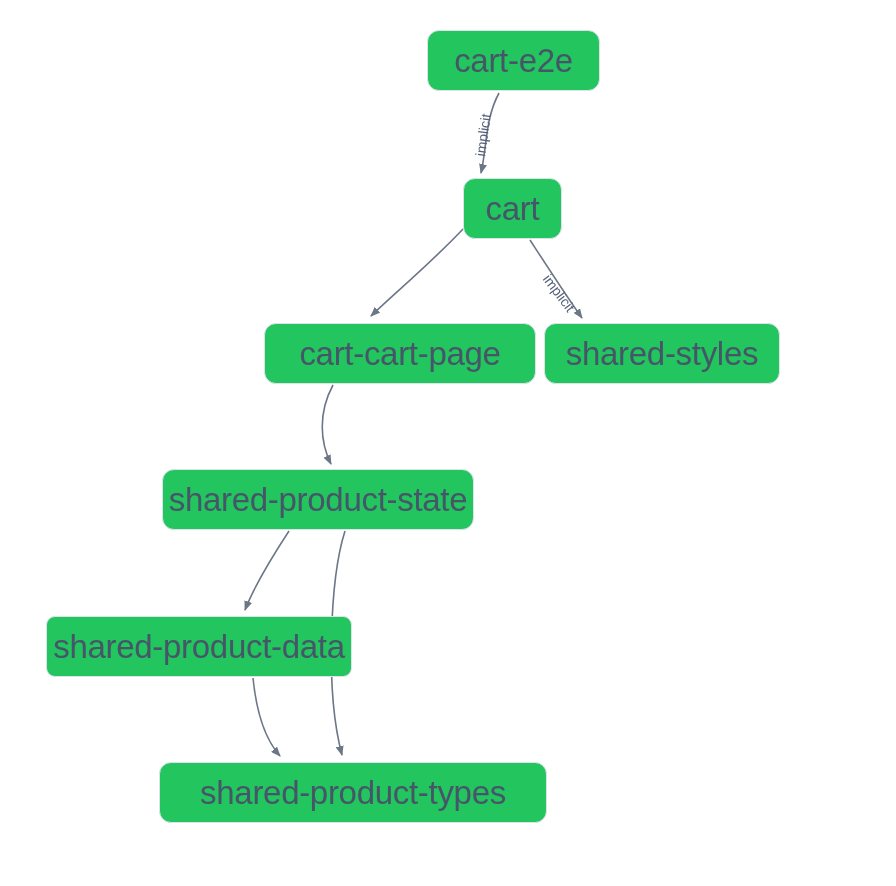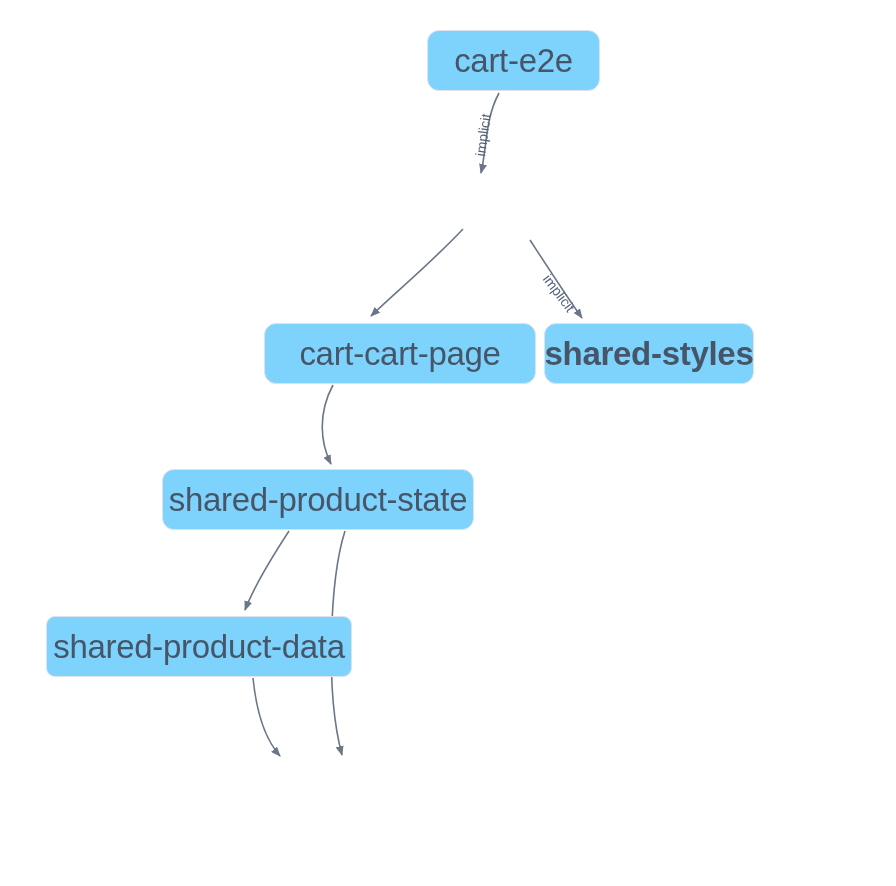--- a/index.html
+++ b/index.html
@@ -31,21 +31,21 @@
   .edge-label {
     font-family: "Liberation Sans", sans-serif;
     font-size: 14px;
     fill: #556179;
     text-anchor: middle;
   }
   .node {
     position: absolute;
     height: 61px;
     z-index: 1;
-    background: #7dd3fc;
+    background: #22c55e;
     border: 1px solid #dde3ec;
     border-radius: 12px;
     box-sizing: border-box;
     display: flex;
     align-items: center;
     justify-content: center;
     font-size: 33px;
     letter-spacing: -0.3px;
     color: #475569;
     cursor: pointer;
@@ -79,23 +79,25 @@
 
     <path class="edge" marker-end="url(#arrow)" d="M 253 678 C 256 708 264 738 280 756"></path>
 
     <text class="edge-label" x="483" y="135" dominant-baseline="central" transform="rotate(-82 483 135)">implicit</text>
 
     <text class="edge-label" x="559" y="293" dominant-baseline="central" transform="rotate(53 559 293)">implicit</text>
   </svg>
 
   <div class="node" style="left:427px; top:30px;  width:173px;">cart-e2e</div>
 
+  <div class="node" style="left:463px; top:178px; width:99px;">cart</div>
 
   <div class="node" style="left:218px; top:323px; width:272px;margin-left:46px;">cart-cart-page</div>
 
-  <div class="node" style="left:544px; top:323px; width:210px;font-weight:bold;">shared-styles</div>
+  <div class="node" style="left:544px; top:323px; width:236px;">shared-styles</div>
 
   <div class="node" style="left:162px; top:469px; width:312px;">shared-product-state</div>
 
   <div class="node" style="left:46px;  top:616px; width:306px;border-radius:9px;">shared-product-data</div>
 
+  <div class="node" style="left:159px; top:762px; width:388px;">shared-product-types</div>
 
 </div>
 
 </body></html>

